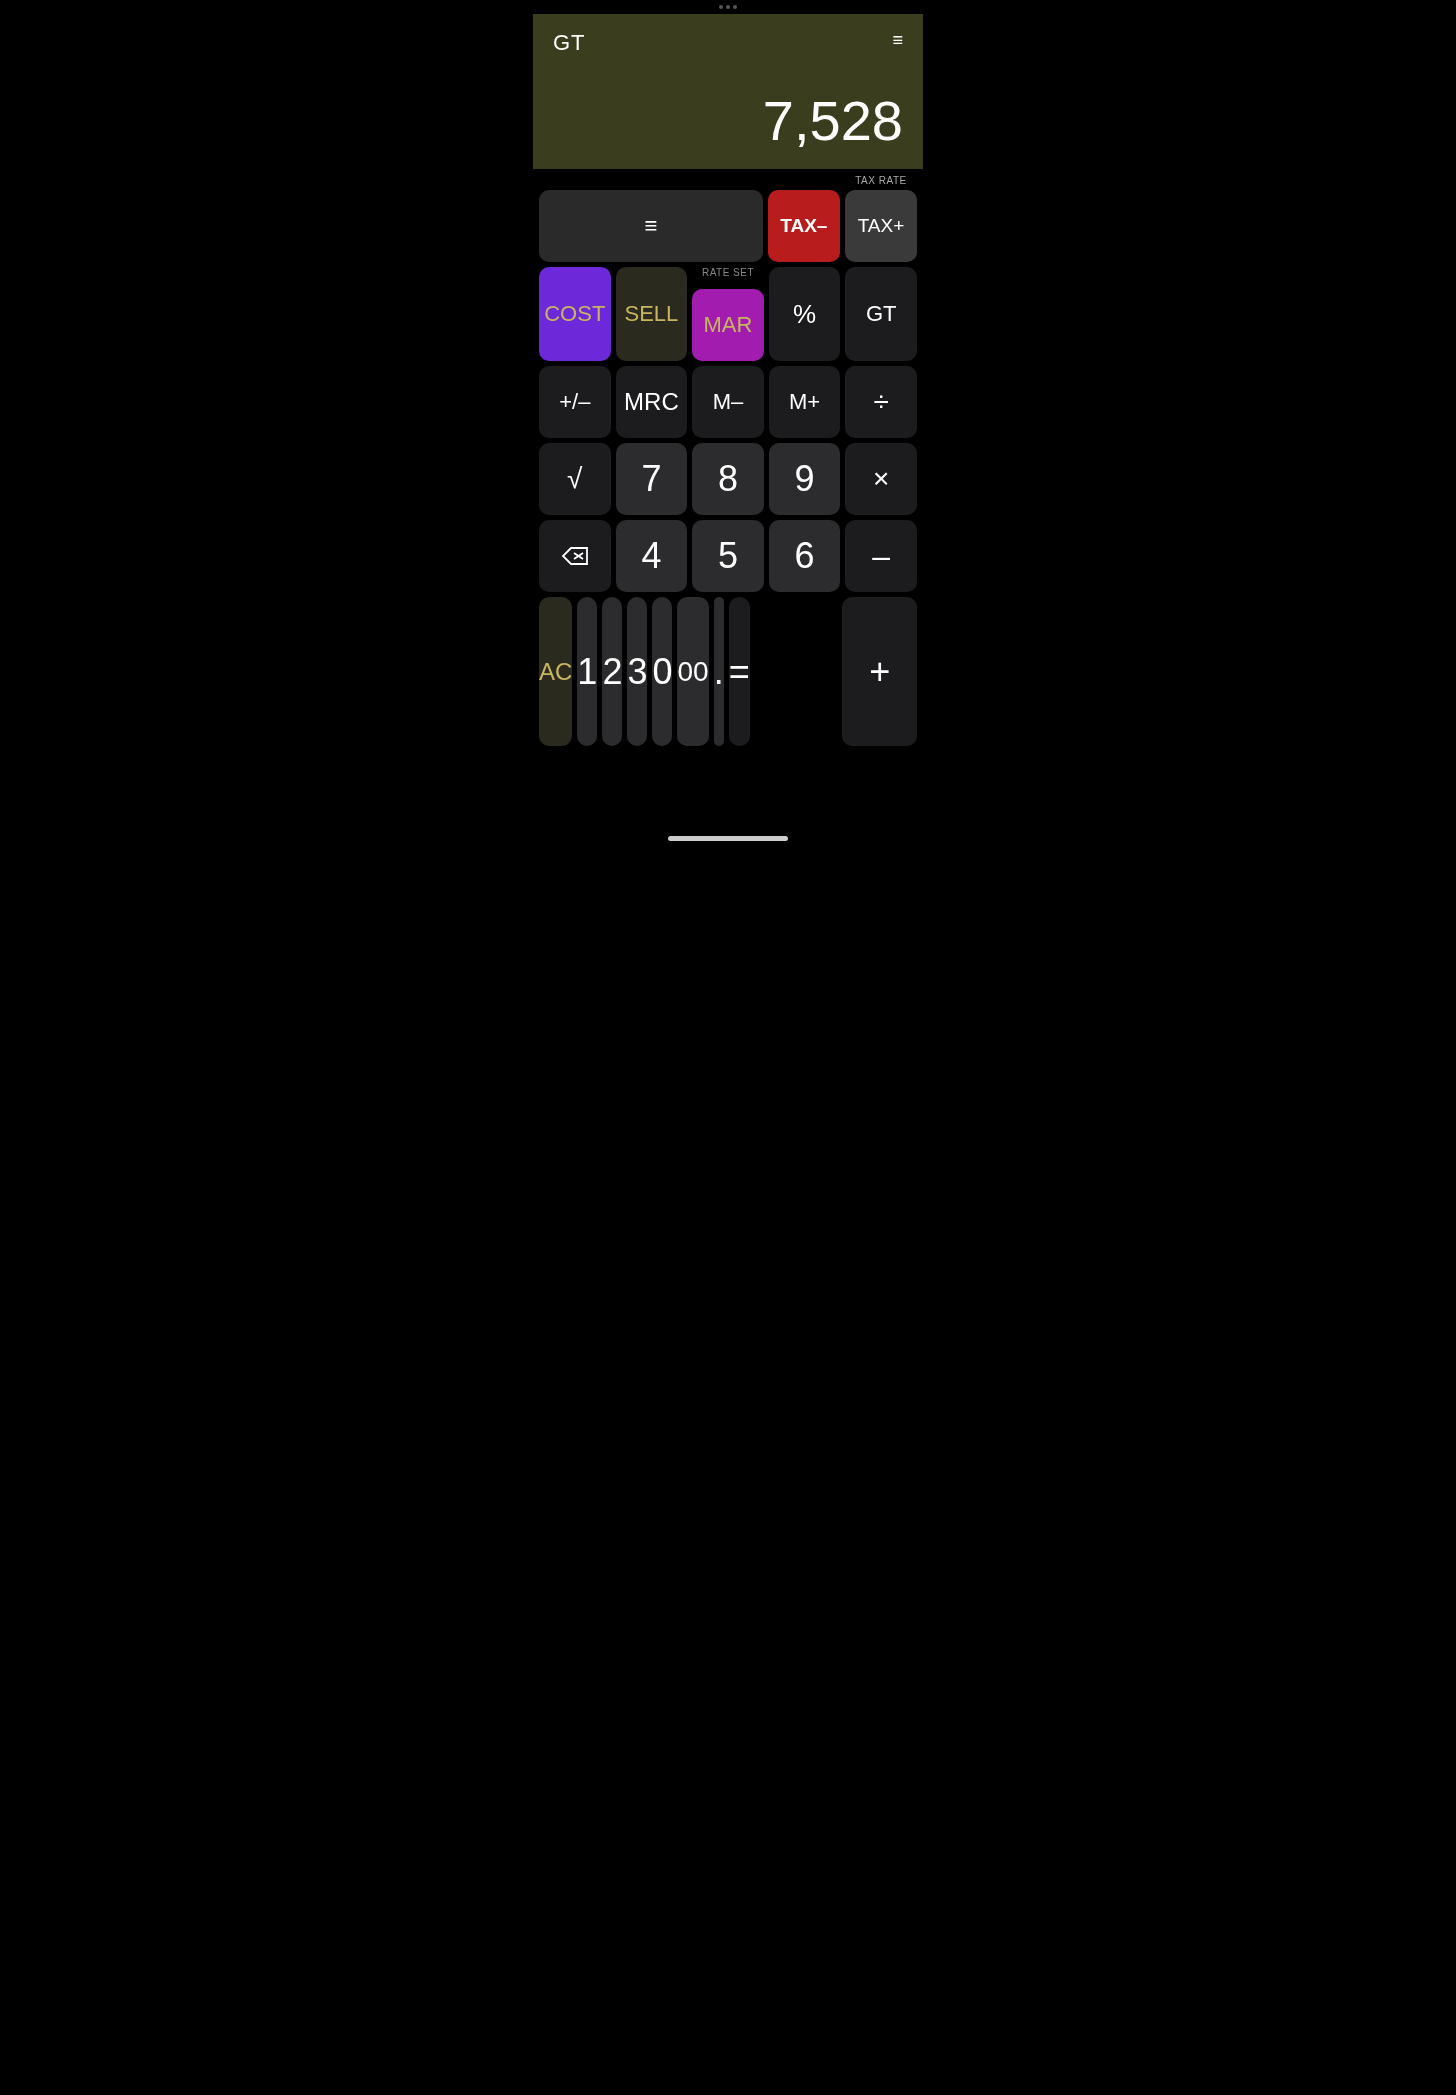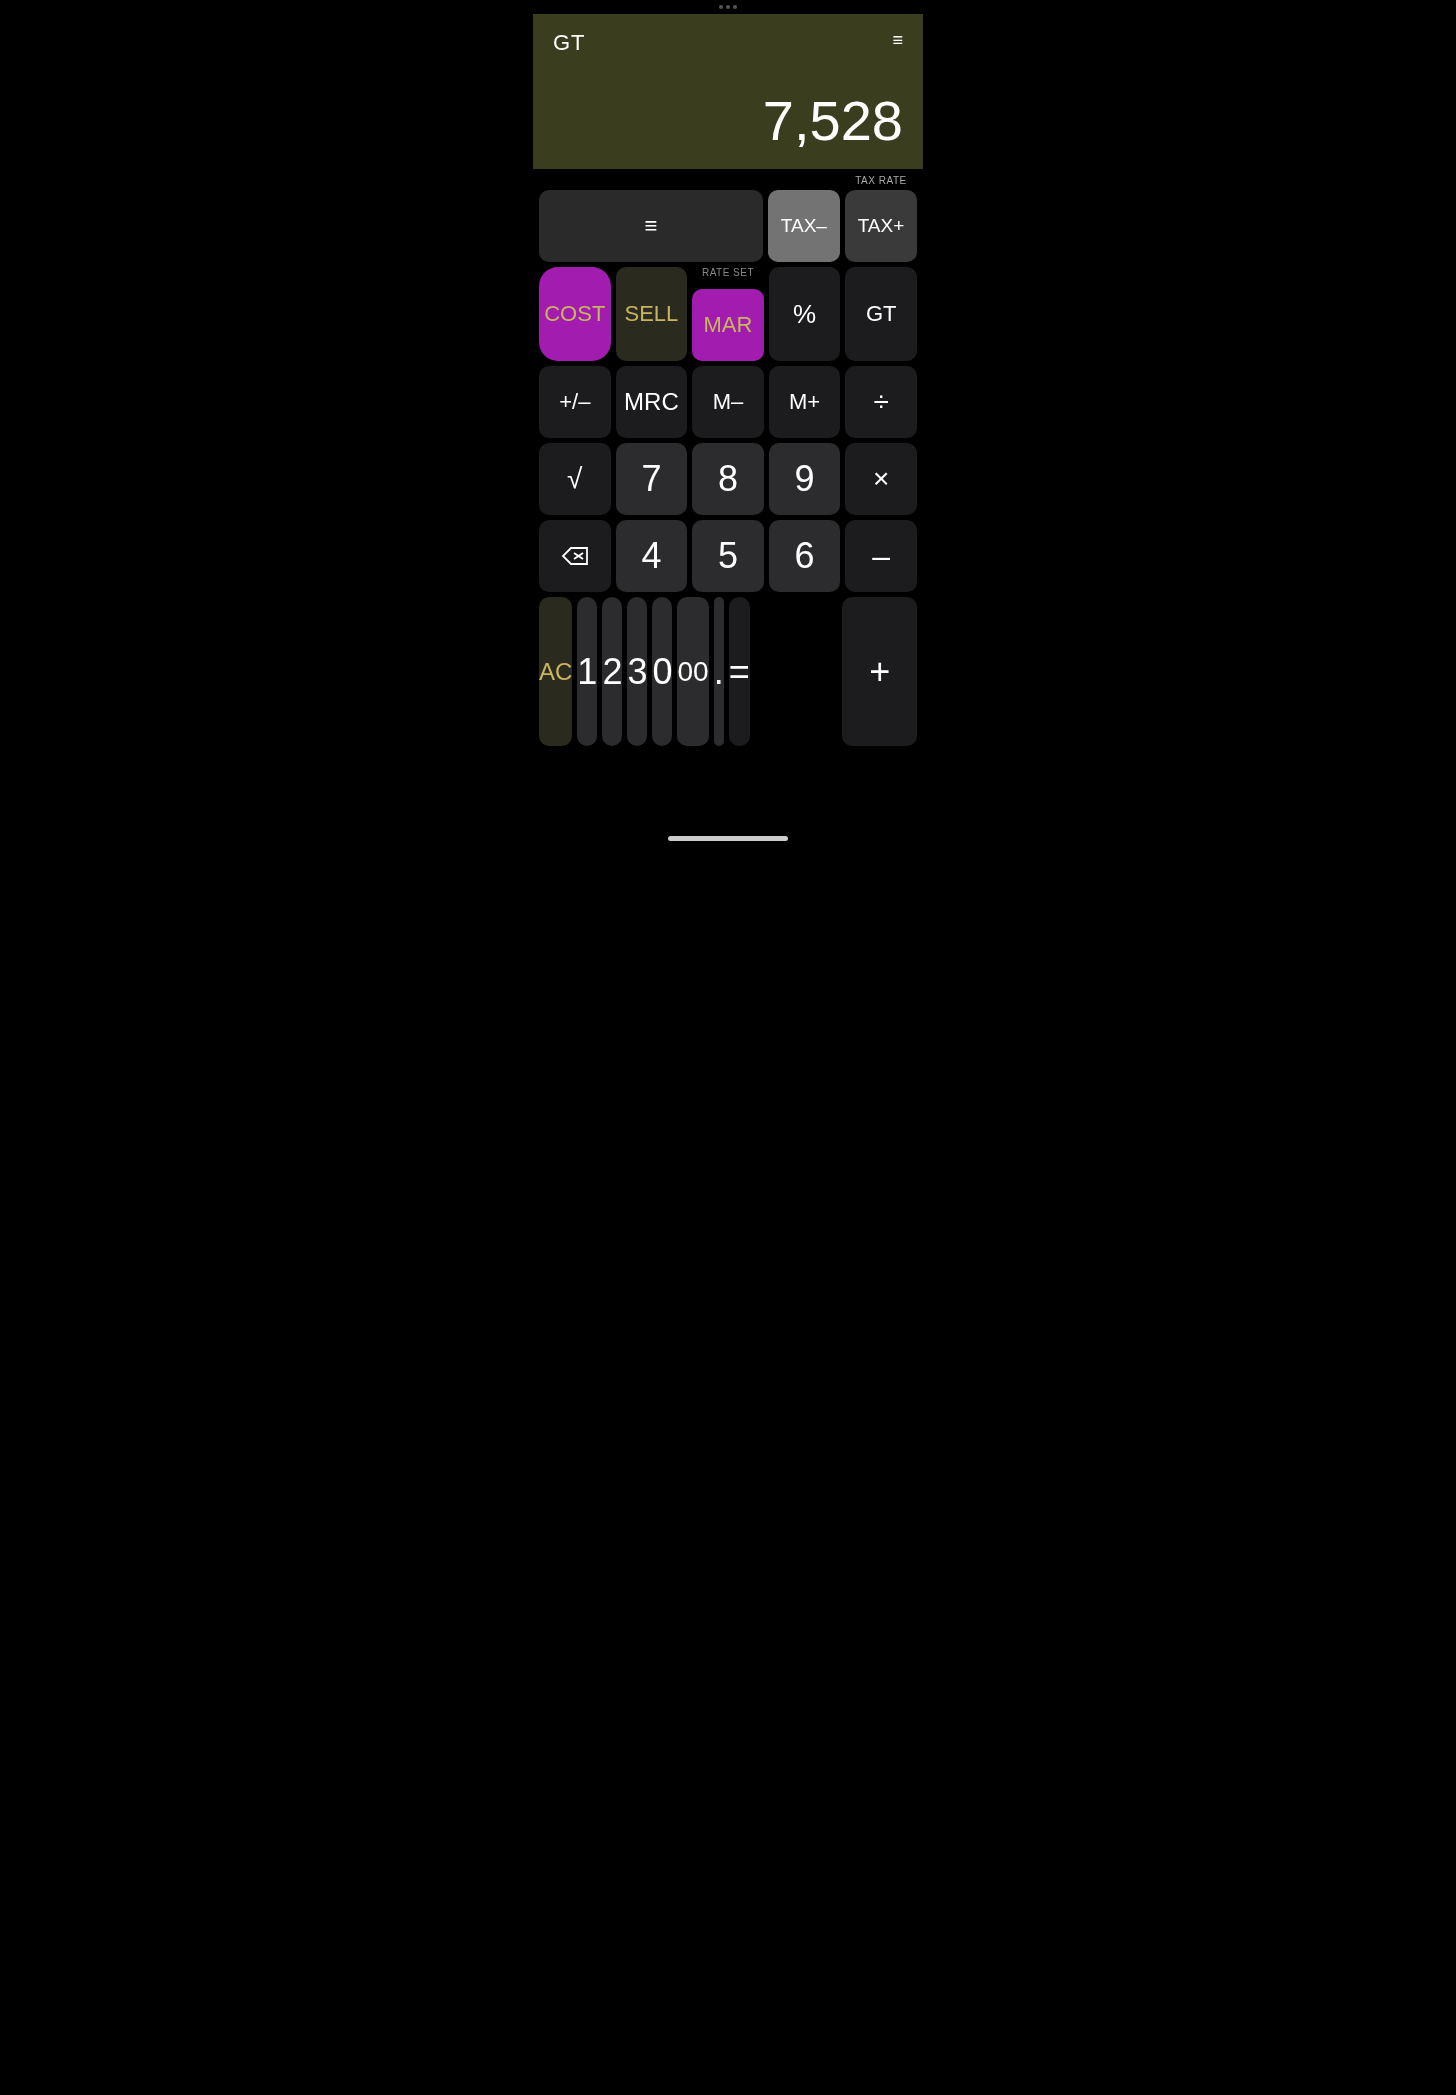--- a/index.html
+++ b/index.html
@@ -95,24 +95,24 @@
       align-items: center;
       justify-content: center;
       min-height: 72px;
       position: relative;
       transition: opacity 0.1s;
       -webkit-tap-highlight-color: transparent;
     }
 
     
     .btn-tax-minus {
-      background: #737373;
+      background: #b91c1c;
       color: #fff;
       font-size: 20px;
-      font-weight: 400;
+      font-weight: 700;
     }
 
     
     .btn-tax-plus {
       background: #3a3a3a;
       color: #fff;
       font-size: 20px;
       font-weight: 500;
     }
 
@@ -132,25 +132,24 @@
 
     
     .btn-op {
       background: #1c1c1e;
       color: #fff;
       font-size: 30px;
     }
 
     
     .btn-cost {
-      background: #a21caf;
+      background: #6d28d9;
       color: #c8b560;
       font-size: 22px;
       font-weight: 500;
-      border-radius: 19px;
     }
 
     .btn-sell {
       background: #2a2a1e;
       color: #c8b560;
       font-size: 22px;
       font-weight: 500;
     }
 
     .btn-mar {

